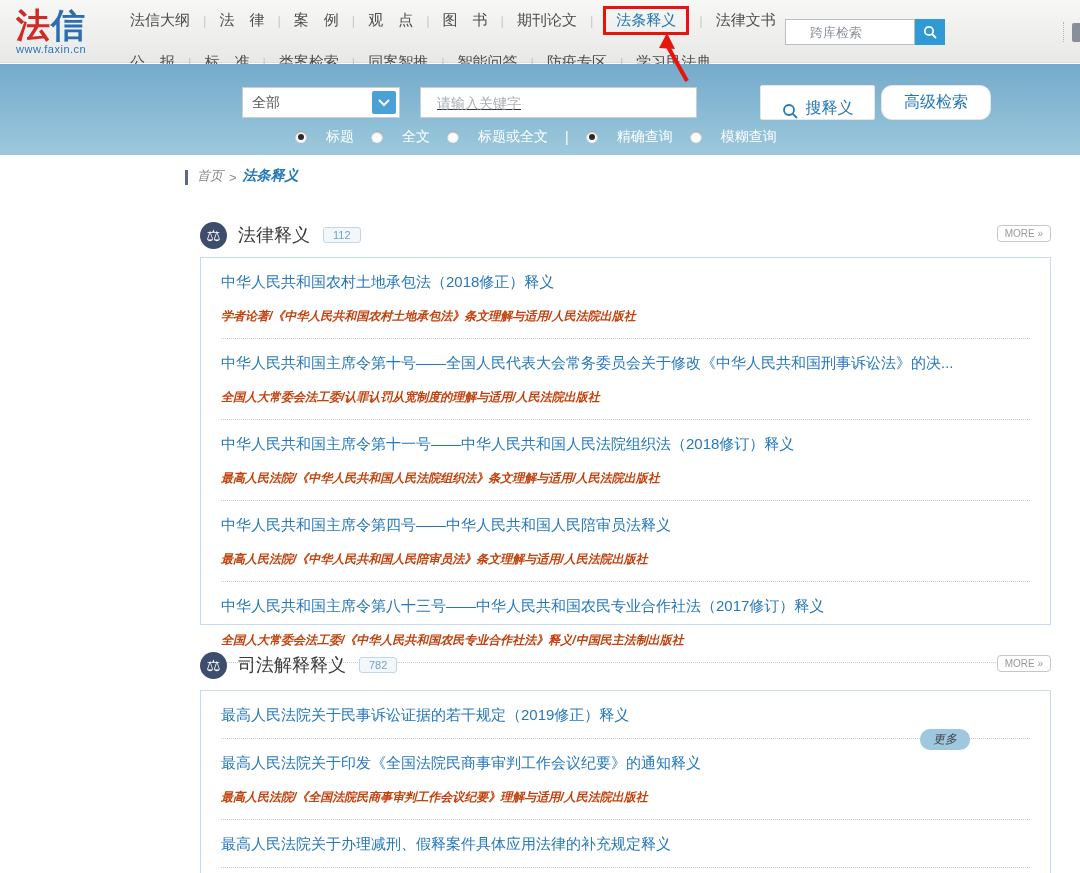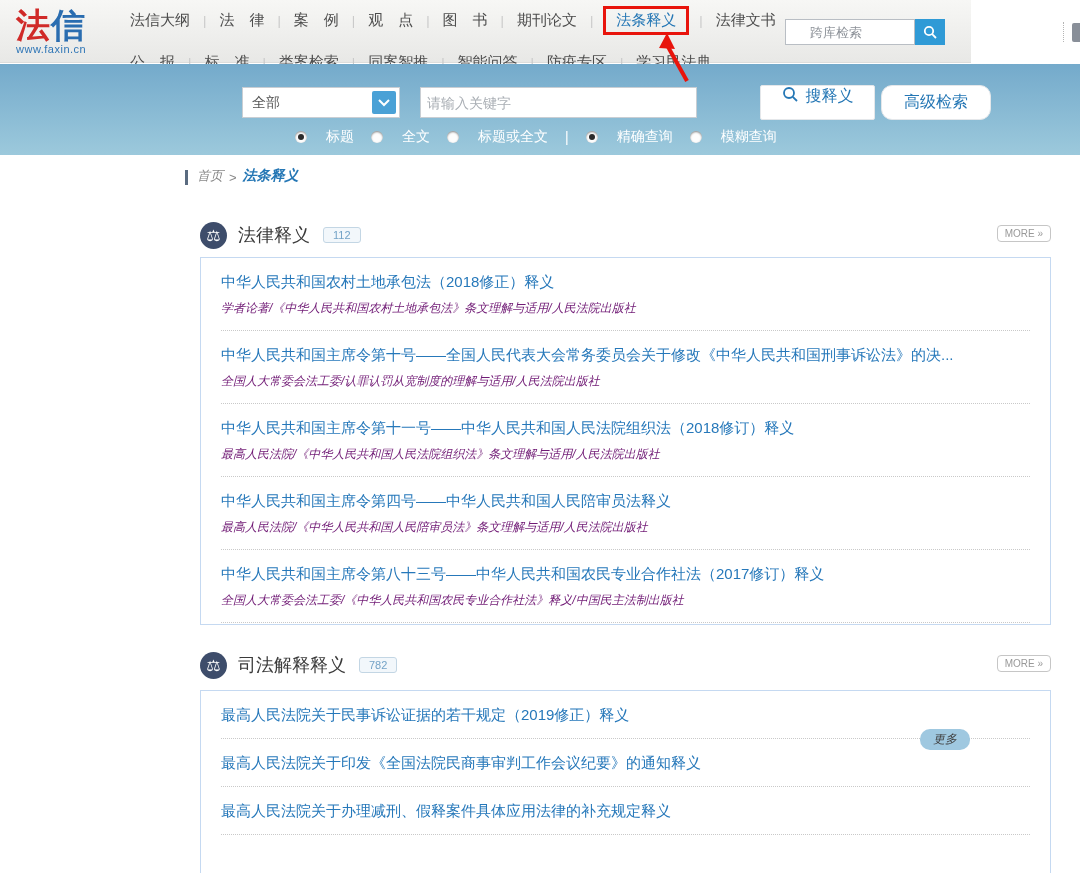--- a/index.html
+++ b/index.html
@@ -1,21 +1,21 @@
 <!DOCTYPE html>
 <html><head>
 <meta charset="utf-8">
 <style>
   * { margin:0; padding:0; box-sizing:border-box; }
   html,body { width:1080px; height:873px; overflow:hidden; background:#fff;
     font-family:"Liberation Sans","DejaVu Sans",sans-serif; }
   .page { position:relative; width:1080px; height:873px; background:#fff; }
 
   
-  .topbar { position:absolute; left:0; top:0; width:971px; height:63px;
+  .topbar { position:absolute; left:0; top:0; width:1080px; height:63px;
     background:linear-gradient(180deg,#f7f7f5,#e8e8e6); border-bottom:1px solid #dddddb; }
   .logo { position:absolute; left:16px; top:7px; width:105px; text-align:left; }
   .logo-cn { font-size:34px; font-weight:bold; line-height:36px; letter-spacing:1px; }
   .logo-fa { color:#d02a28; } .logo-xin { color:#2a6db0; }
   .logo-url { font-size:11px; color:#2e75b6; line-height:12px; letter-spacing:.5px; }
 
   .mainnav { position:absolute; left:130px; top:8px; width:680px; }
   .nav-row { display:flex; align-items:center; height:24px; font-size:15px; color:#4d4d4d; white-space:nowrap; }
   .nav-row + .nav-row { margin-top:18px; }
   .nav-item { color:#4d4d4d; text-decoration:none; cursor:pointer; }
@@ -34,24 +34,24 @@
 
   
   .band { position:absolute; left:0; top:64px; width:1080px; height:91px;
     background:linear-gradient(180deg,#74aacb,#9cc9dc); }
   .scope-select { position:absolute; left:242px; top:23px; width:158px; height:31px;
     background:#fff; border:1px solid #c9ced3; cursor:pointer; }
   .scope-text { position:absolute; left:9px; top:6px; font-size:14px; color:#555; }
   .scope-arrow { position:absolute; right:3px; top:3px; width:24px; height:23px; background:#4aa1d6;
     display:flex; align-items:center; justify-content:center; border-radius:2px; }
   .kw-input { position:absolute; left:420px; top:23px; width:277px; height:31px; border:1px solid #c9ced3;
-    background:#fff; padding:0 6px; font-size:14px; color:#333; outline:none; }
+    background:#fff; padding:0 16px; font-size:14px; color:#333; outline:none;text-decoration:underline; }
   .kw-input::placeholder { color:#a9aeb4; }
   .btn-search { position:absolute; left:760px; top:21px; width:115px; height:35px; background:#fff;
-    border:1px solid #e4e7ea; border-radius:2px; cursor:pointer; display:flex; align-items:flex-start;
+    border:1px solid #e4e7ea; border-radius:2px; cursor:pointer; display:flex; align-items:flex-end;
     justify-content:center; gap:8px; font-size:16px; color:#2577b5; }
   .btn-adv { position:absolute; left:881px; top:21px; width:110px; height:35px; background:#fff;
     border:1px solid #e4e7ea; border-radius:11px; cursor:pointer; font-size:16px; color:#2577b5; }
   .radio-row { position:absolute; left:295px; top:64px; display:flex; align-items:center; gap:17px;
     font-size:14px; color:#fff; }
   .radio-opt { display:flex; align-items:center; gap:19px; cursor:pointer; }
   .radio-dot { width:12px; height:12px; border-radius:50%; background:#fdfdfd;
     box-shadow:inset 0 1px 2px rgba(0,0,0,.45); position:relative; }
   .radio-opt.checked .radio-dot::after { content:''; position:absolute; left:3px; top:3px;
     width:6px; height:6px; border-radius:50%; background:#2b2b2b; }
@@ -75,21 +75,21 @@
   .more-btn { position:absolute; right:0; top:5px; background:#fff; border:1px solid #c6c6c6;
     border-radius:4px; padding:2px 7px; font-size:10px; color:#999; cursor:pointer; }
 
   .list-box { position:absolute; left:200px; width:851px; background:#fff;
     border:1px solid #c5d9f1; padding:0 20px; }
   .list-box.b1 { top:257px; height:368px; }
   .list-box.b2 { top:690px; height:240px; }
   .item { position:relative; padding:15px 0 13px; border-bottom:1px dotted #c9c9c9; }
   .item-title { display:block; font-size:15px; color:#2678ba; text-decoration:none; cursor:pointer;
     white-space:nowrap; overflow:hidden; }
-  .item-meta { margin-top:8px; font-size:12px; color:#701a75; font-style:italic; }
+  .item-meta { margin-top:16px; font-size:12px; color:#c2410c; font-style:italic;font-weight:bold; }
   .more-pill { position:absolute; right:60px; top:38px; background:#9fc8e0; color:#404040;
     font-size:12px; font-style:italic; padding:2px 13px; border-radius:10px; cursor:pointer; }
 </style>
 </head>
 <body>
 
 <div class="page">
 
   <header class="topbar">
     <div class="logo">
@@ -239,19 +239,20 @@
     <button class="more-btn">MORE »</button>
   </div>
 
   <div class="list-box b2">
     <div class="item">
       <a class="item-title">最高人民法院关于民事诉讼证据的若干规定（2019修正）释义</a>
       <span class="more-pill">更多</span>
     </div>
     <div class="item">
       <a class="item-title">最高人民法院关于印发《全国法院民商事审判工作会议纪要》的通知释义</a>
+      <div class="item-meta">最高人民法院/《全国法院民商事审判工作会议纪要》理解与适用/人民法院出版社</div>
     </div>
     <div class="item">
       <a class="item-title">最高人民法院关于办理减刑、假释案件具体应用法律的补充规定释义</a>
     </div>
   </div>
 
 </div>
 
 </body></html>

